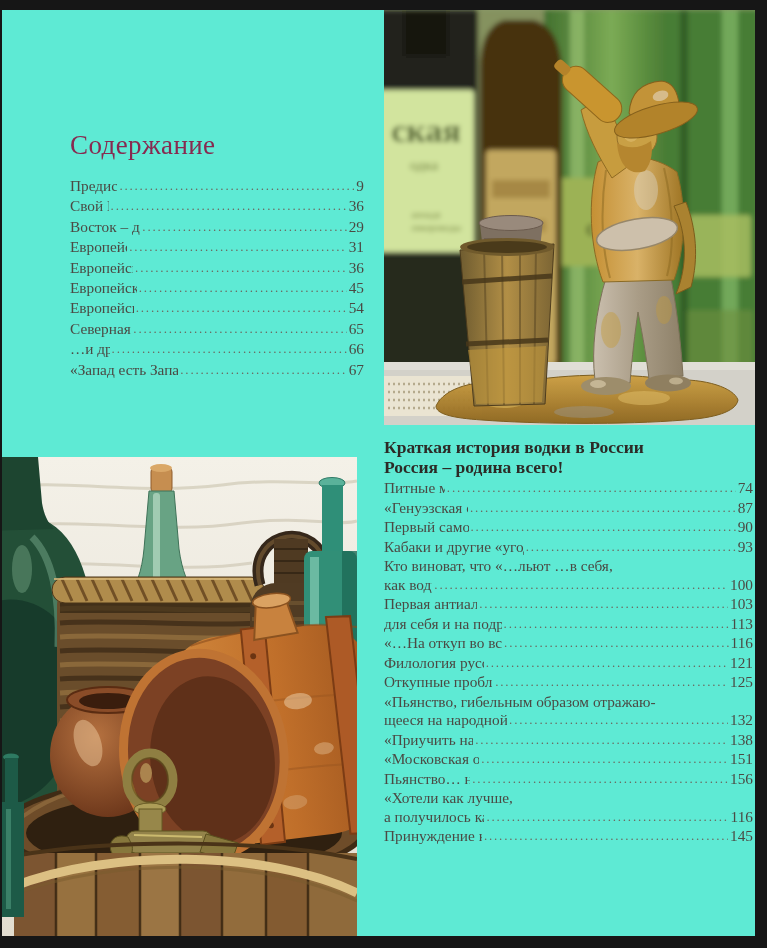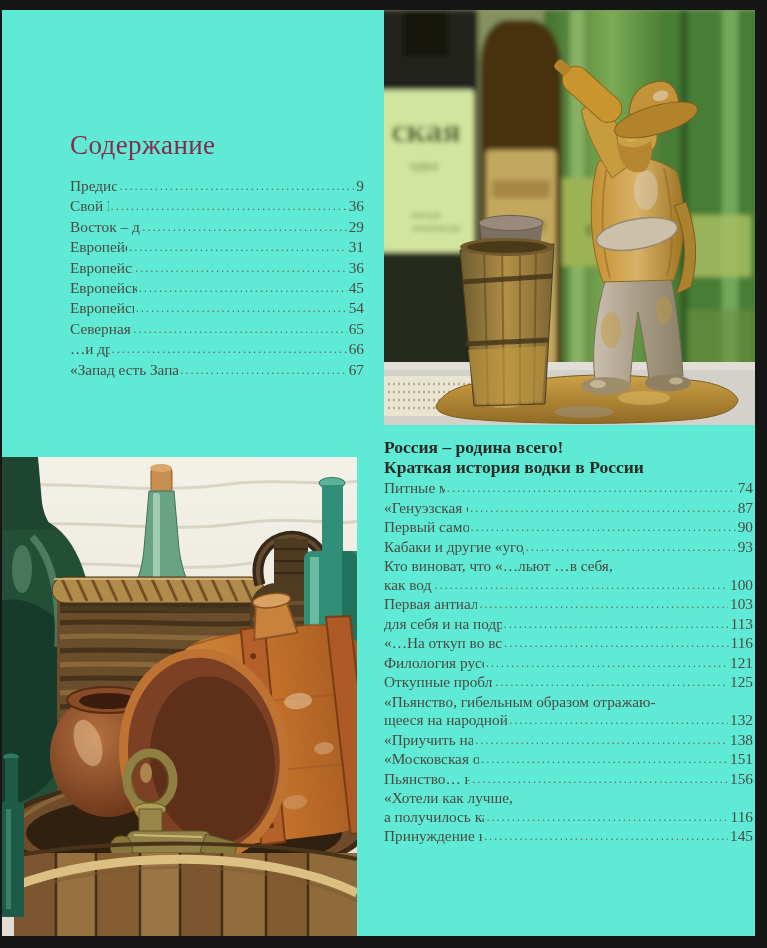--- a/index.html
+++ b/index.html
@@ -220,22 +220,22 @@
           <span class="toc-text">«Запад есть Запад, Восток есть Восток…»</span>
           <span class="dots"></span>
           <span class="toc-page">67</span>
         </div>
       </div>
   </div>
 
   <div class="col col-right">
     <div id="toc-right">
         <div class="toc-heading">
+          <div class="toc-heading-line">Краткая история водки в России</div>
           <div class="toc-heading-line">Россия – родина всего!</div>
-          <div class="toc-heading-line">Краткая история водки в России</div>
         </div>
         <div class="toc-line">
           <span class="toc-text">Питные меды</span>
           <span class="dots"></span>
           <span class="toc-page">74</span>
         </div>
         <div class="toc-line">
           <span class="toc-text">«Генуэзская особая»</span>
           <span class="dots"></span>
           <span class="toc-page">87</span>

